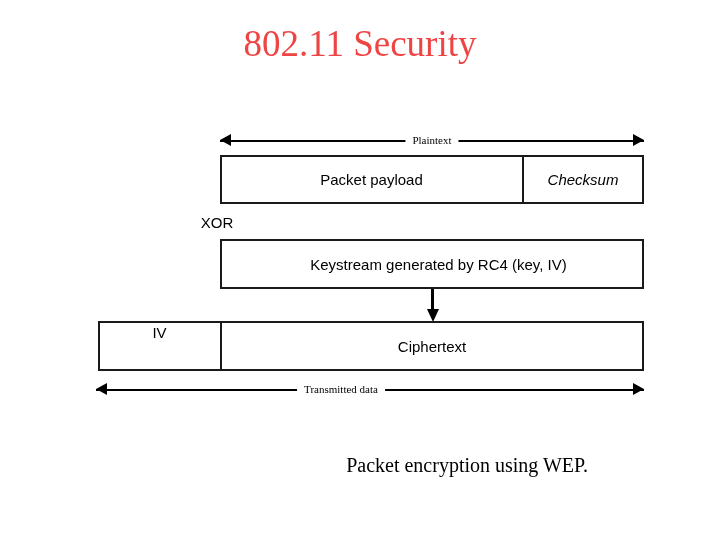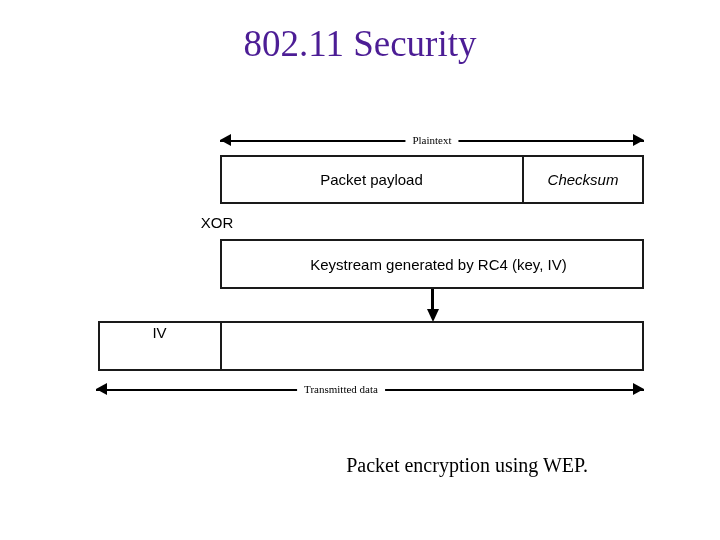--- a/index.html
+++ b/index.html
@@ -18,21 +18,21 @@
   
   #slide-title {
     position: absolute;
     left: 0;
     top: 22px;
     width: 720px;
     text-align: center;
     font-family: "Liberation Serif", serif;
     font-size: 37px;
     line-height: 44px;
-    color: #4c1d95;
+    color: #ef4444;
     letter-spacing: 0px;
     white-space: nowrap;
   }
 
   
   #wep-figure {
     position: absolute;
     left: 0;
     top: 0;
     width: 720px;
@@ -197,20 +197,21 @@
   <div class="cell" id="keystream-cell">Keystream generated by RC4 (key, IV)</div>
 
   <div id="xor-arrow">
     <div class="shaft"></div>
     <div class="tip"></div>
   </div>
 
   <div class="box" id="transmitted-box"></div>
   <div class="divider" id="transmitted-divider"></div>
   <div class="cell" id="iv-cell">IV</div>
+  <div class="cell" id="ciphertext-cell">Ciphertext</div>
 
   <div class="measure" id="transmitted-measure">
     <div class="line"></div>
     <div class="head left"></div>
     <div class="head right"></div>
     <div class="cap">Transmitted data</div>
   </div>
 
 </div>
 

